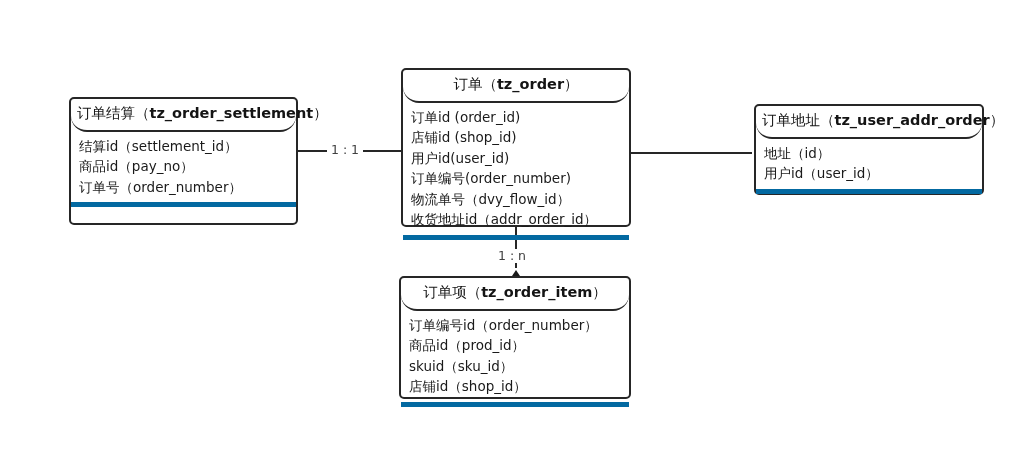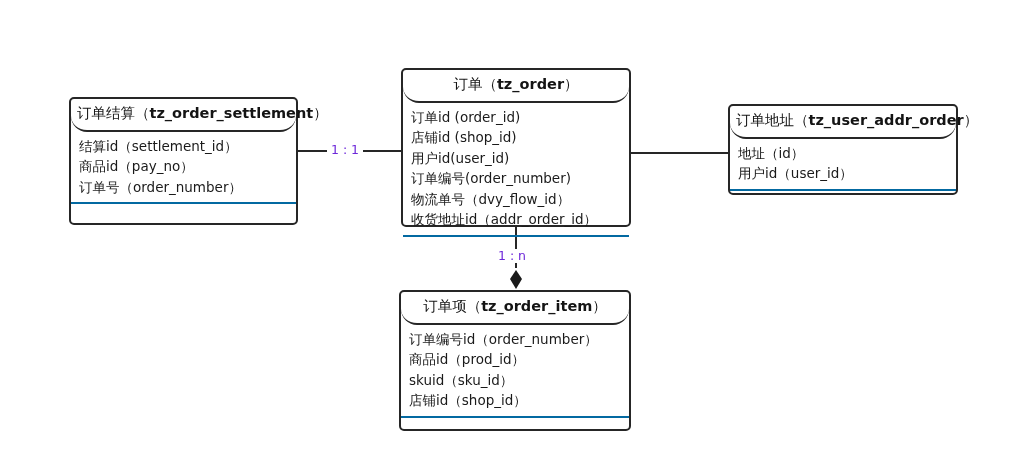--- a/index.html
+++ b/index.html
@@ -41,21 +41,21 @@
     white-space: nowrap;
     border-radius: 16px;
   }
   .entity-title .tbl {
     font-weight: bold;
   }
   .attrs {
     box-sizing: border-box;
     width: 100%;
     padding: 4px 0 5px 8px;
-    border-bottom: 2px solid #0369a1;
+    border-bottom: 5px solid #0369a1;
   }
   .attr {
     font-size: 13.5px;
     color: #1a1a1a;
     line-height: 1.52;
     white-space: nowrap;
   }
   .empty-compartment {
     box-sizing: border-box;
     width: 100%;
@@ -70,21 +70,21 @@
   }
   .edge-v {
     position: absolute;
     width: 0;
     border-left: 2px solid #262626;
     z-index: 1;
   }
   .edge-label {
     position: absolute;
     font-size: 12.5px;
-    color: #6d28d9;
+    color: #404040;
     background: #ffffff;
     padding: 0 4px;
     line-height: 1.1;
     white-space: nowrap;
     z-index: 2;
   }
   
   .arrow-diamond {
     position: absolute;
     width: 0;
@@ -144,32 +144,32 @@
       <div class="attr">订单id (order_id)</div>
       <div class="attr">店铺id (shop_id)</div>
       <div class="attr">用户id(user_id)</div>
       <div class="attr">订单编号(order_number)</div>
       <div class="attr">物流单号（dvy_flow_id）</div>
       <div class="attr">收货地址id（addr_order_id）</div>
     </div>
     <div class="empty-compartment" style="height:26px;"></div>
   </div>
 
-  <div class="entity" style="left:728px; top:104px; width:230px; height:91px;">
+  <div class="entity" style="left:754px; top:104px; width:230px; height:91px;">
     <div class="entity-title">
       <span>订单地址</span><span>（</span><span class="tbl">tz_user_addr_order</span><span>）</span>
     </div>
     <div class="attrs">
       <div class="attr">地址（id）</div>
       <div class="attr">用户id（user_id）</div>
     </div>
     <div class="empty-compartment" style="height:26px;"></div>
   </div>
 
-  <div class="entity" style="left:399px; top:290px; width:232px; height:141px;">
+  <div class="entity" style="left:399px; top:276px; width:232px; height:123px;">
     <div class="entity-title">
       <span>订单项</span><span>（</span><span class="tbl">tz_order_item</span><span>）</span>
     </div>
     <div class="attrs">
       <div class="attr">订单编号id（order_number）</div>
       <div class="attr">商品id（prod_id）</div>
       <div class="attr">skuid（sku_id）</div>
       <div class="attr">店铺id（shop_id）</div>
     </div>
     <div class="empty-compartment" style="height:26px;"></div>

